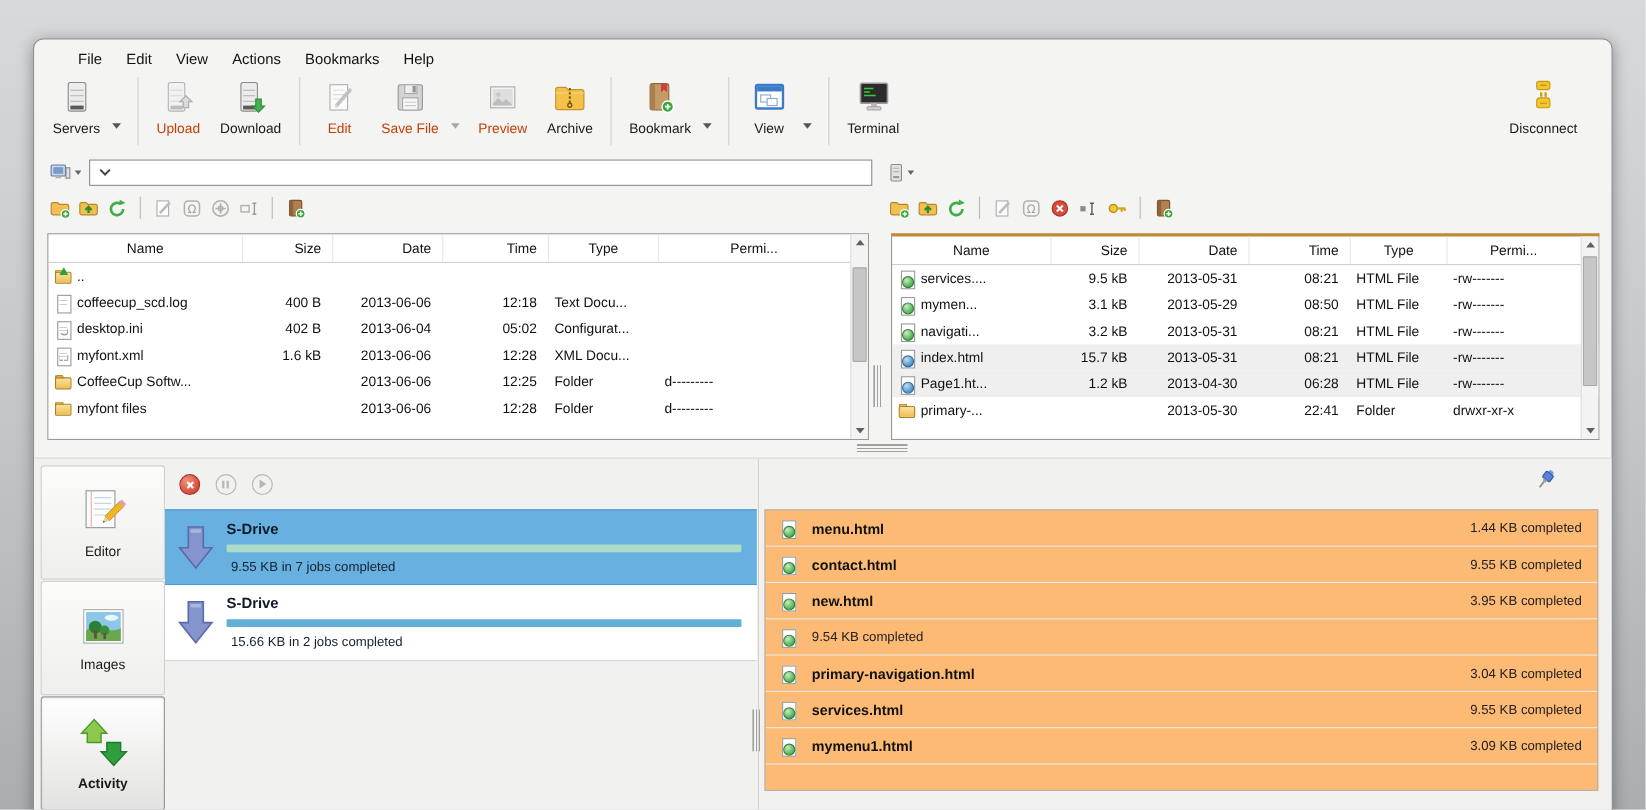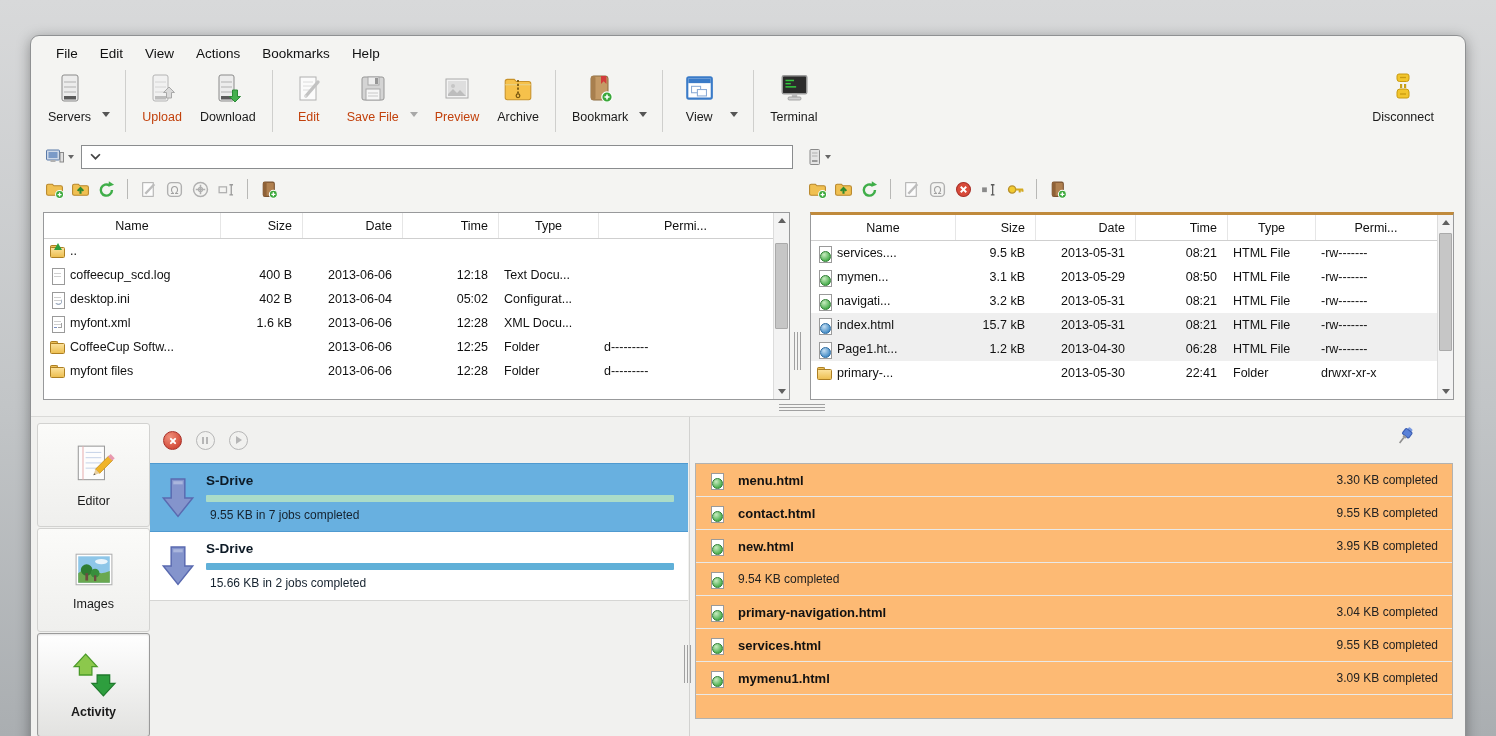--- a/index.html
+++ b/index.html
@@ -4,21 +4,21 @@
 <style>
   * { margin:0; padding:0; box-sizing:border-box; }
   html,body { width:1496px; height:736px; overflow:hidden; }
   body { font-family:"Liberation Sans","DejaVu Sans",sans-serif; background:linear-gradient(180deg,#d8d9da 0%,#c2c5c7 55%,#aaaeb1 100%); position:relative; }
 
   .window { position:absolute; left:30px; top:35px; width:1436px; height:720px;
     background:#f4f4f2; border:1px solid #8f9193; border-radius:9px 9px 0 0;
     box-shadow:0 3px 14px rgba(0,0,0,.35); }
 
   
-  .menubar { position:absolute; left:14px; top:5px; height:24px; display:flex; align-items:center; }
+  .menubar { position:absolute; left:29px; top:5px; height:24px; display:flex; align-items:center; }
   .menu-item { font-size:13.5px; color:#111; padding:3px 11px; cursor:default; }
 
   
   .toolbar { position:absolute; left:8px; right:8px; top:30px; height:76px; display:flex; align-items:flex-start; }
   .tbtn { position:relative; display:flex; flex-direction:column; align-items:center; padding:4px 9px 0; min-width:58px; }
   .tbtn .ticon { height:38px; display:flex; align-items:center; justify-content:center; }
   .tbtn .tlabel { font-size:12.5px; color:#1a1a1a; margin-top:2px; white-space:nowrap; }
   .tbtn.disabled .tlabel { color:#c2410c; }
   .tb-arrow { width:0; height:0; border-left:4.5px solid transparent; border-right:4.5px solid transparent; border-top:5px solid #555; align-self:center; margin:20px 8px 0 2px; }
   .tb-arrow.dim { border-top-color:#a8a8a8; }
@@ -714,21 +714,21 @@
         </div>
       </div>
 
     <div class="donebox">
 
     <div class="drow">
           <span class="fic ic-html-green">
             <i class="ov"></i>
           </span>
           <span class="dname">menu.html</span>
-          <span class="dstatus">3.30 KB completed</span>
+          <span class="dstatus">1.44 KB completed</span>
         </div>
         <div class="drow">
           <span class="fic ic-html-green">
             <i class="ov"></i>
           </span>
           <span class="dname">contact.html</span>
           <span class="dstatus">9.55 KB completed</span>
         </div>
         <div class="drow">
           <span class="fic ic-html-green">

